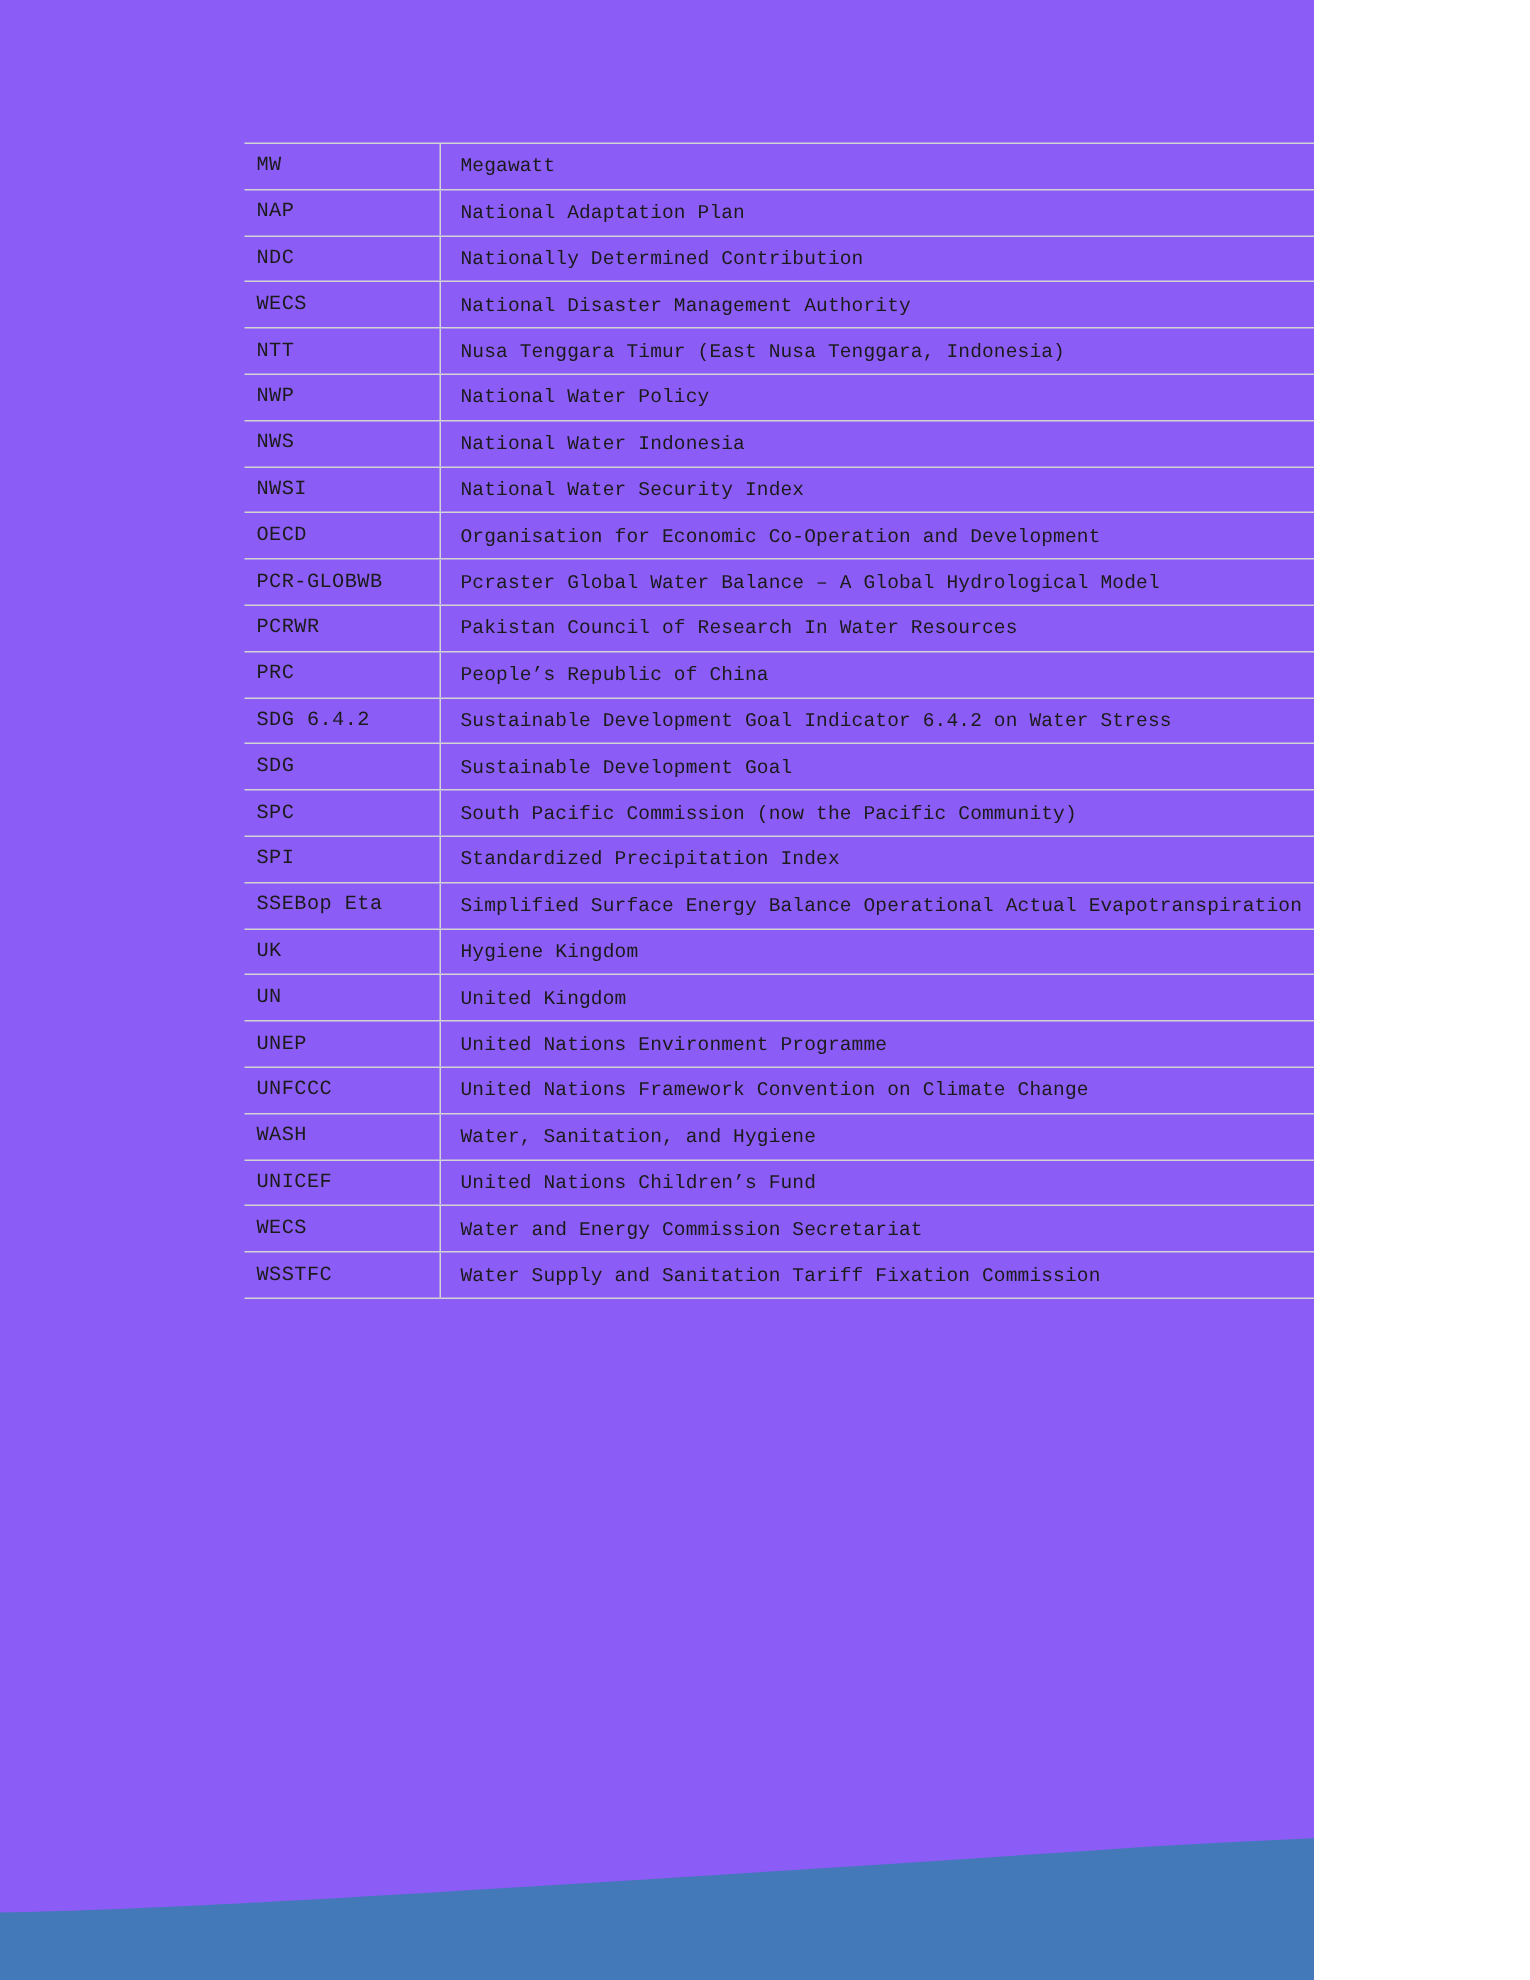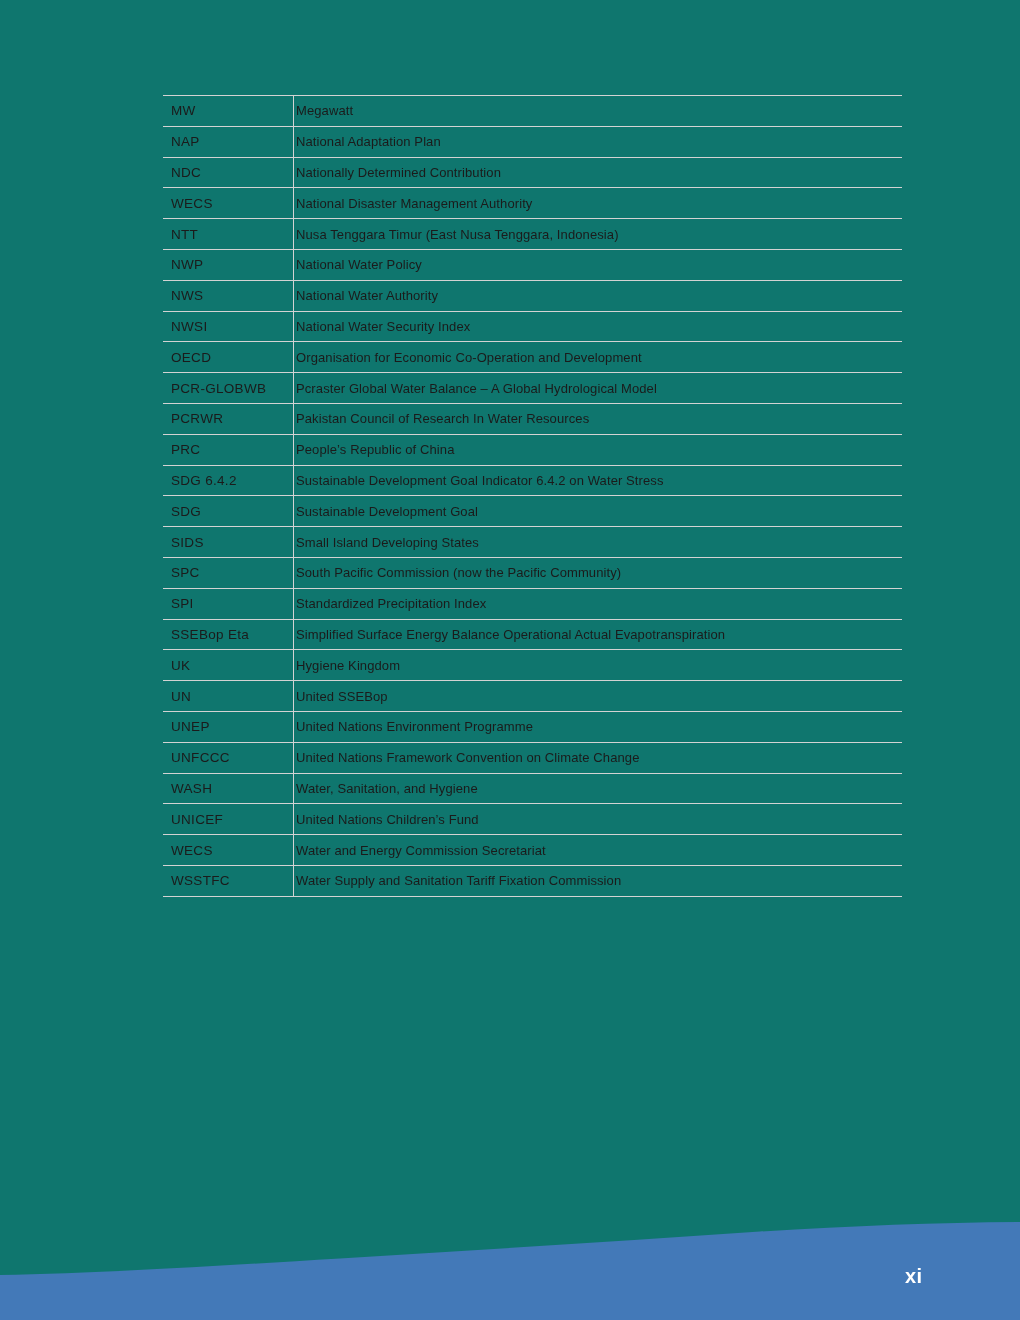--- a/index.html
+++ b/index.html
@@ -2,25 +2,25 @@
 <html><head>
 <meta charset="utf-8">
 <style>
   html, body {
     margin: 0;
     padding: 0;
     background: #ffffff;
   }
   .page {
     position: relative;
-    width: 1020px;
+    width: 876px;
     height: 1320px;
-    background: #0f766e;
+    background: #8b5cf6;
     overflow: hidden;
-    font-family: Liberation Sans, sans-serif;
+    font-family: Liberation Mono, monospace;
     color: #1b1b1b;
   }
   .abbr-table {
     position: absolute;
     left: 163px;
     top: 95px;
     width: 739px;
     border-top: 1px solid #d3d3d3;
   }
   .row {
@@ -40,21 +40,21 @@
   .cell.abbr {
     width: 130px;
     flex: 0 0 130px;
     padding-left: 8px;
     font-size: 13.5px;
     letter-spacing: 0.3px;
   }
   .cell.def {
     flex: 1 1 auto;
     border-left: 1px solid #d3d3d3;
-    padding-left: 2px;
+    padding-left: 13px;
     font-size: 13px;
     letter-spacing: 0.1px;
   }
   .footer-wave-svg {
     position: absolute;
     left: 0;
     bottom: 0;
     width: 1020px;
     height: 120px;
     display: block;
@@ -95,21 +95,21 @@
       <div class="row">
         <div class="cell abbr">NTT</div>
         <div class="cell def">Nusa Tenggara Timur (East Nusa Tenggara, Indonesia)</div>
       </div>
       <div class="row">
         <div class="cell abbr">NWP</div>
         <div class="cell def">National Water Policy</div>
       </div>
       <div class="row">
         <div class="cell abbr">NWS</div>
-        <div class="cell def">National Water Authority</div>
+        <div class="cell def">National Water Indonesia</div>
       </div>
       <div class="row">
         <div class="cell abbr">NWSI</div>
         <div class="cell def">National Water Security Index</div>
       </div>
       <div class="row">
         <div class="cell abbr">OECD</div>
         <div class="cell def">Organisation for Economic Co-Operation and Development</div>
       </div>
       <div class="row">
@@ -126,42 +126,38 @@
       </div>
       <div class="row">
         <div class="cell abbr">SDG 6.4.2</div>
         <div class="cell def">Sustainable Development Goal Indicator 6.4.2 on Water Stress</div>
       </div>
       <div class="row">
         <div class="cell abbr">SDG</div>
         <div class="cell def">Sustainable Development Goal</div>
       </div>
       <div class="row">
-        <div class="cell abbr">SIDS</div>
-        <div class="cell def">Small Island Developing States</div>
-      </div>
-      <div class="row">
         <div class="cell abbr">SPC</div>
         <div class="cell def">South Pacific Commission (now the Pacific Community)</div>
       </div>
       <div class="row">
         <div class="cell abbr">SPI</div>
         <div class="cell def">Standardized Precipitation Index</div>
       </div>
       <div class="row">
         <div class="cell abbr">SSEBop Eta</div>
         <div class="cell def">Simplified Surface Energy Balance Operational Actual Evapotranspiration</div>
       </div>
       <div class="row">
         <div class="cell abbr">UK</div>
         <div class="cell def">Hygiene Kingdom</div>
       </div>
       <div class="row">
         <div class="cell abbr">UN</div>
-        <div class="cell def">United SSEBop</div>
+        <div class="cell def">United Kingdom</div>
       </div>
       <div class="row">
         <div class="cell abbr">UNEP</div>
         <div class="cell def">United Nations Environment Programme</div>
       </div>
       <div class="row">
         <div class="cell abbr">UNFCCC</div>
         <div class="cell def">United Nations Framework Convention on Climate Change</div>
       </div>
       <div class="row">

